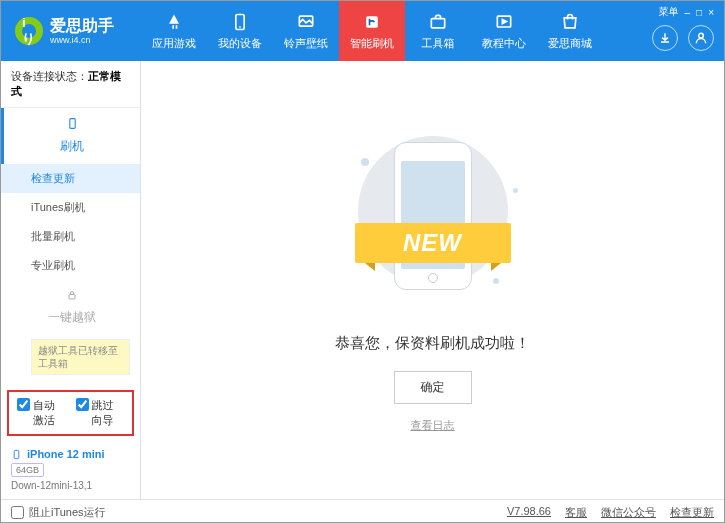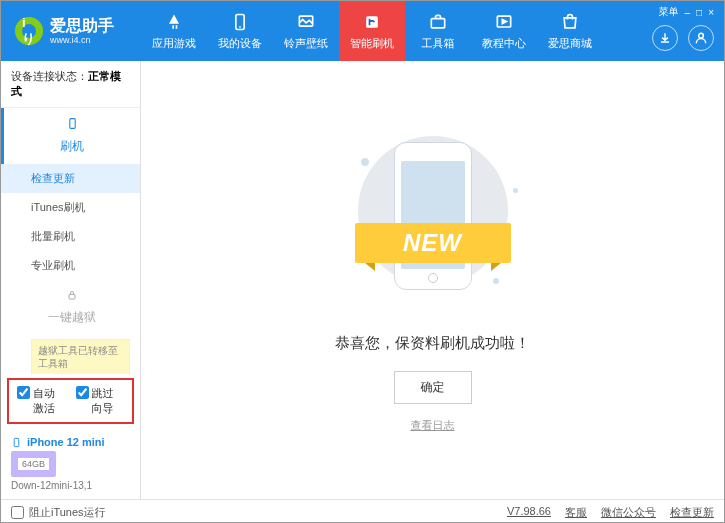--- a/index.html
+++ b/index.html
@@ -26,21 +26,21 @@
 .side-group { padding: 9px 12px; display: flex; align-items: center; gap: 8px; font-size: 12px; color: #444; border-left: 3px solid transparent; cursor: pointer; flex-direction: column; }
 .side-group.primary { border-left-color: #1e88e5; color: #1e88e5; }
 .side-item { padding: 7px 12px 7px 30px; font-size: 11px; color: #555; cursor: pointer; }
 .side-item.active { background: #e3f0fd; color: #1e88e5; }
 .side-notice { margin: 4px 10px 4px 30px; padding: 4px 6px; background: #fef9c3; border: 1px solid #eee; font-size: 10px; color: #888; line-height: 1.3; }
 .checkbox-row { padding: 6px 8px; border: 2px solid #d33; margin: 4px 6px; display: flex; gap: 10px; font-size: 11px; }
 .checkbox-row label { display: flex; align-items: flex-start; gap: 3px; cursor: pointer; color: #333; }
 .checkbox-row input { accent-color: #1e88e5; }
 .device-row { padding: 8px 10px; font-size: 11px; }
 .device-name { color: #1e88e5; font-weight: bold; display: flex; gap: 5px; align-items: center; }
-.device-cap { display: inline-block; border: 7px solid #c4b5fd; border-radius: 2px; padding: 1px 4px; font-size: 9px; color: #777; margin: 3px 0; }
+.device-cap { display: inline-block; border: 1px solid #c4b5fd; border-radius: 2px; padding: 1px 4px; font-size: 9px; color: #777; margin: 3px 0; }
 .device-model { color: #777; font-size: 10px; }
 .main { flex: 1; display: flex; flex-direction: column; align-items: center; justify-content: center; position: relative; }
 .phone-illustration { width: 200px; height: 190px; position: relative; margin-bottom: 16px; }
 .circle-bg { width: 150px; height: 150px; background: #e6eaee; border-radius: 50%; position: absolute; top: 8px; left: 25px; }
 .phone-body { width: 78px; height: 148px; background: #fff; border-radius: 12px; position: absolute; top: 14px; left: 61px; border: 1px solid #d0d7de; }
 .phone-screen { position: absolute; top: 18px; left: 6px; right: 6px; bottom: 20px; background: #cfe1ef; border-radius: 2px; }
 .phone-home { position: absolute; bottom: 6px; left: 50%; transform: translateX(-50%); width: 10px; height: 10px; border: 1px solid #ccc; border-radius: 50%; }
 .new-banner { position: absolute; top: 95px; left: 22px; width: 156px; height: 40px; background: #ffcd3c; display: flex; align-items: center; justify-content: center; color: #fff; font-weight: 900; font-size: 24px; font-style: italic; letter-spacing: 1px; border-radius: 2px; }
 .new-banner::before, .new-banner::after { content: ''; position: absolute; width: 0; height: 0; border-top: 8px solid #d4a017; border-bottom: 8px solid transparent; top: 40px; }
 .new-banner::before { left: 10px; border-left: 10px solid transparent; }

